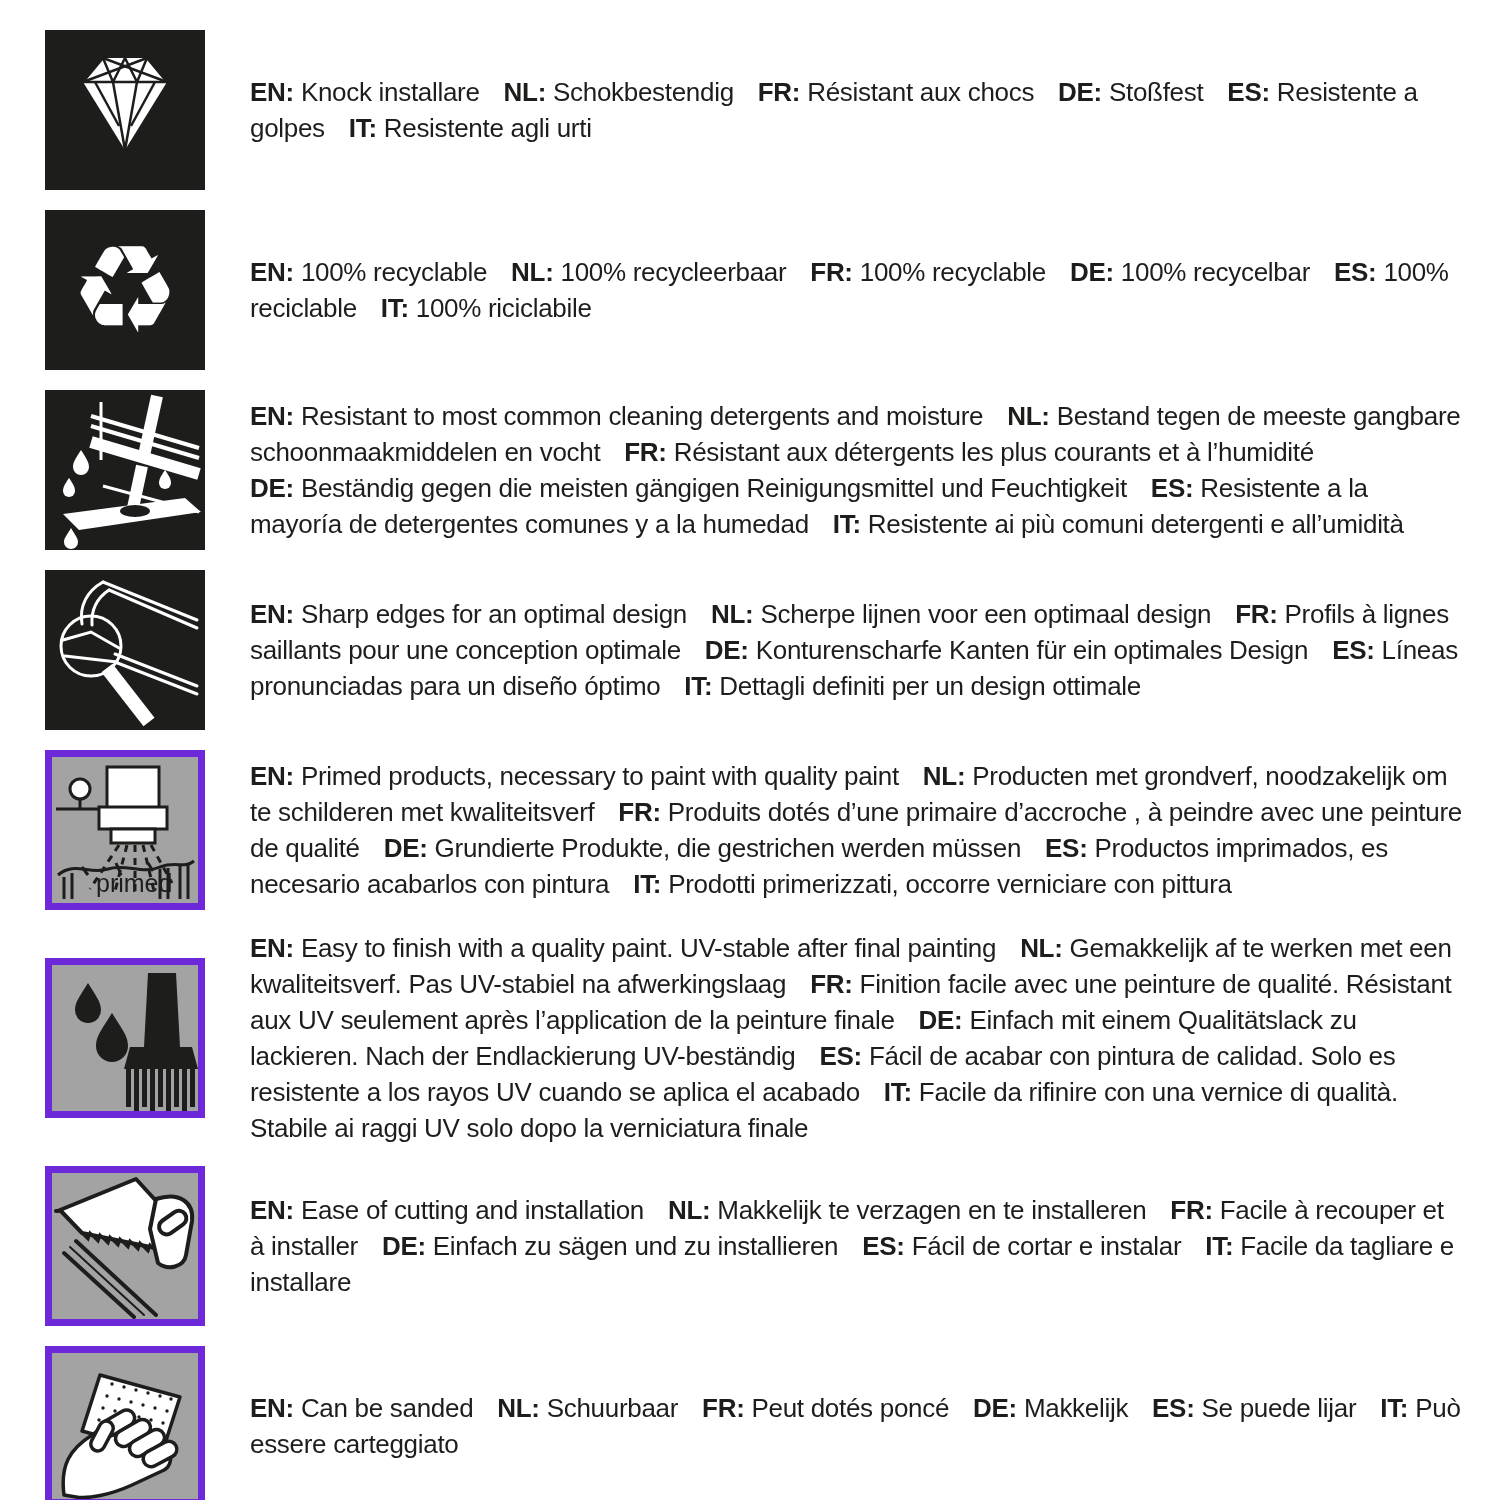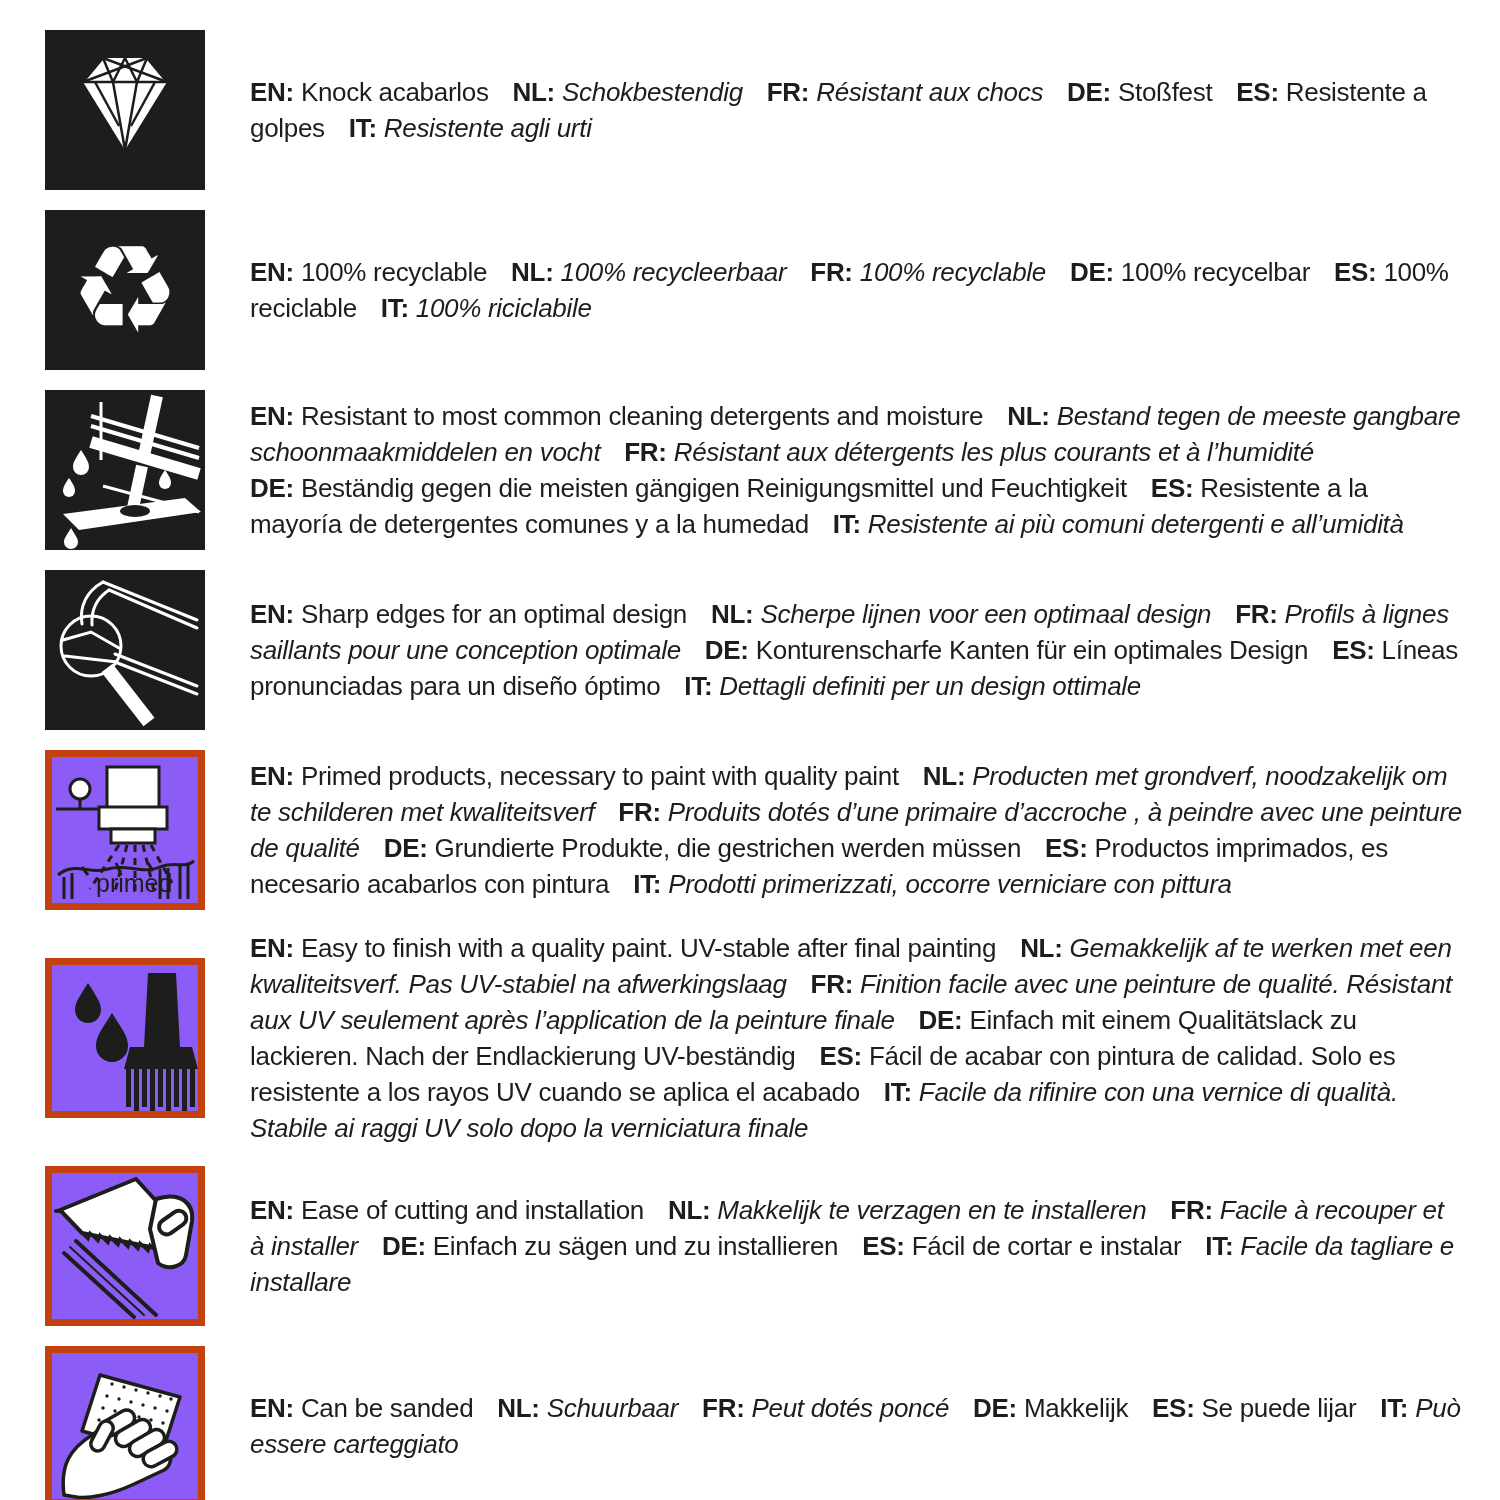--- a/index.html
+++ b/index.html
@@ -8,35 +8,35 @@
     font-family:"Liberation Sans", sans-serif;
     color:#1d1d1b;
   }
   .page{padding:30px 38px 0 45px;}
   .row{display:flex;align-items:center;margin-bottom:20px;}
   .icon-box{
     width:160px;height:160px;flex:0 0 160px;margin-right:45px;
     box-sizing:border-box;position:relative;
   }
   .icon-box.dark{background:#1d1d1b;}
-  .icon-box.light{background:#8b5cf6;border:7px solid #c2410c;text-align:center;}
+  .icon-box.light{background:#a3a3a3;border:7px solid #6d28d9;text-align:center;}
   .icon-box svg{display:block;width:100%;height:100%;}
   .icon-box .glyph{
     display:flex;align-items:center;justify-content:center;
     width:100%;height:100%;
     font-family:"DejaVu Sans", sans-serif;
     font-size:122px;color:#ffffff;line-height:1;
   }
   .desc{
     margin:0;max-width:1215px;
     font-size:26px;line-height:36px;letter-spacing:-0.3px;
   }
   .seg{margin-right:17px;white-space:normal;}
   .seg b{margin-right:7px;}
-  .txt.it{font-style:italic;}
+  .txt.it{}
 </style>
 </head>
 <body>
 
 <div class="page">
 
   <div class="row">
     <div class="icon-box dark">
       <svg viewBox="0 0 160 160">
         <polygon points="38,52 58,28 102,28 122,52 80,120" fill="#ffffff"></polygon>
@@ -46,21 +46,21 @@
           <path d="M38,52 L102,28"></path>
           <path d="M122,52 L58,28"></path>
           <path d="M68,52 L80,120"></path>
           <path d="M92,52 L80,120"></path>
           <path d="M50,52 L74,96"></path>
           <path d="M110,52 L86,96"></path>
         </g>
       </svg>
     </div>
     <p class="desc">
-      <span class="seg"><b>EN:</b><span class="txt">Knock acabarlos</span></span>
+      <span class="seg"><b>EN:</b><span class="txt">Knock installare</span></span>
       <span class="seg"><b>NL:</b><span class="txt it">Schokbestendig</span></span>
       <span class="seg"><b>FR:</b><span class="txt it">Résistant aux chocs</span></span>
       <span class="seg"><b>DE:</b><span class="txt">Stoßfest</span></span>
       <span class="seg"><b>ES:</b><span class="txt">Resistente a golpes</span></span>
       <span class="seg"><b>IT:</b><span class="txt it">Resistente agli urti</span></span>
     </p>
   </div>
 
   <div class="row">
     <div class="icon-box dark">

